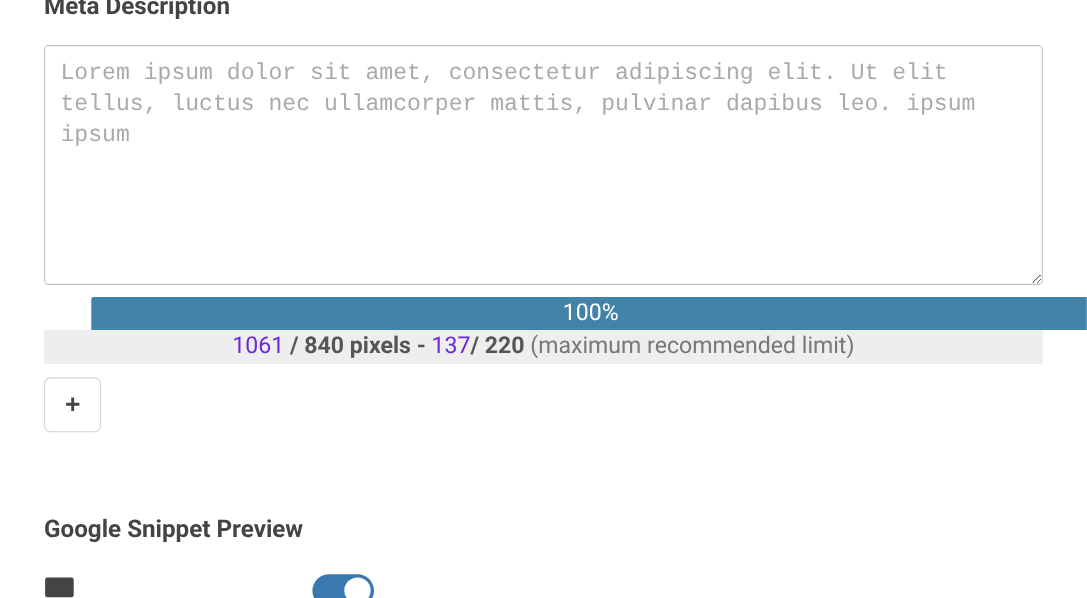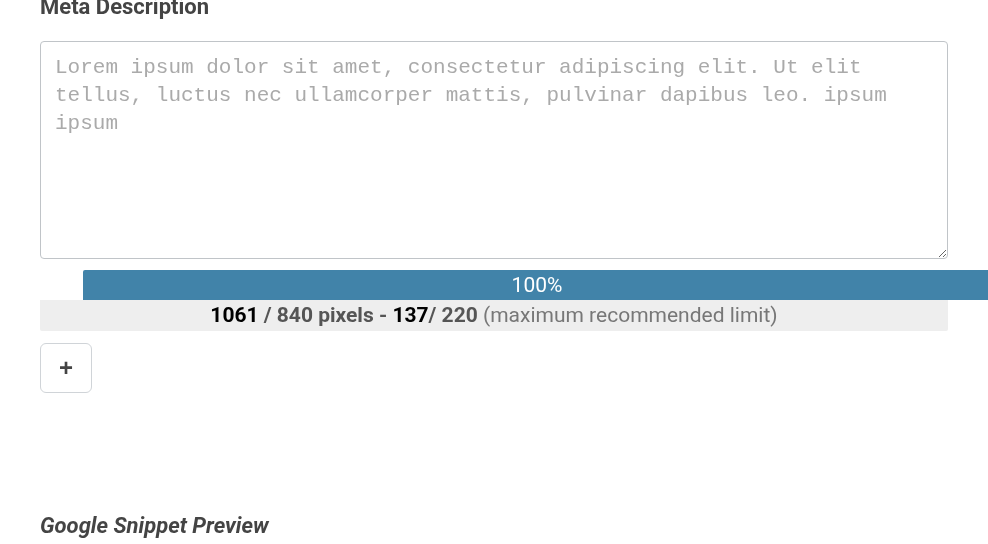--- a/index.html
+++ b/index.html
@@ -57,22 +57,22 @@
     .stats-line {
       width: 100%;
       background: #eeeeee;
       text-align: center;
       font-size: 21px;
       padding: 3px 0 4px;
       color: #555;
       border-radius: 0 0 2px 2px;
     }
     .stats-line .over {
-      color: #000000;
-      font-weight: 700;
+      color: #6d28d9;
+      font-weight: 400;
     }
     .stats-line .bold {
       color: #555;
       font-weight: 700;
     }
     .stats-line .paren {
       color: #777;
       font-weight: 400;
       margin-top: 34px;
     }
@@ -93,22 +93,21 @@
     .post-excerpt-btn .plus {
       font-size: 24px;
       font-weight: 700;
       line-height: 1;
       color: #444;
     }
     .snippet-title {
       font-size: 22px;
       font-weight: 700;
       color: #444;
-      margin-top: 120px;
-      font-style: italic;
+      margin-top: 76px;
     }
     .preview-row {
       display: flex;
       align-items: center;
       gap: 18px;
       margin-top: 28px;
     }
     .pc-icon {
       width: 28px;
       height: 24px;

